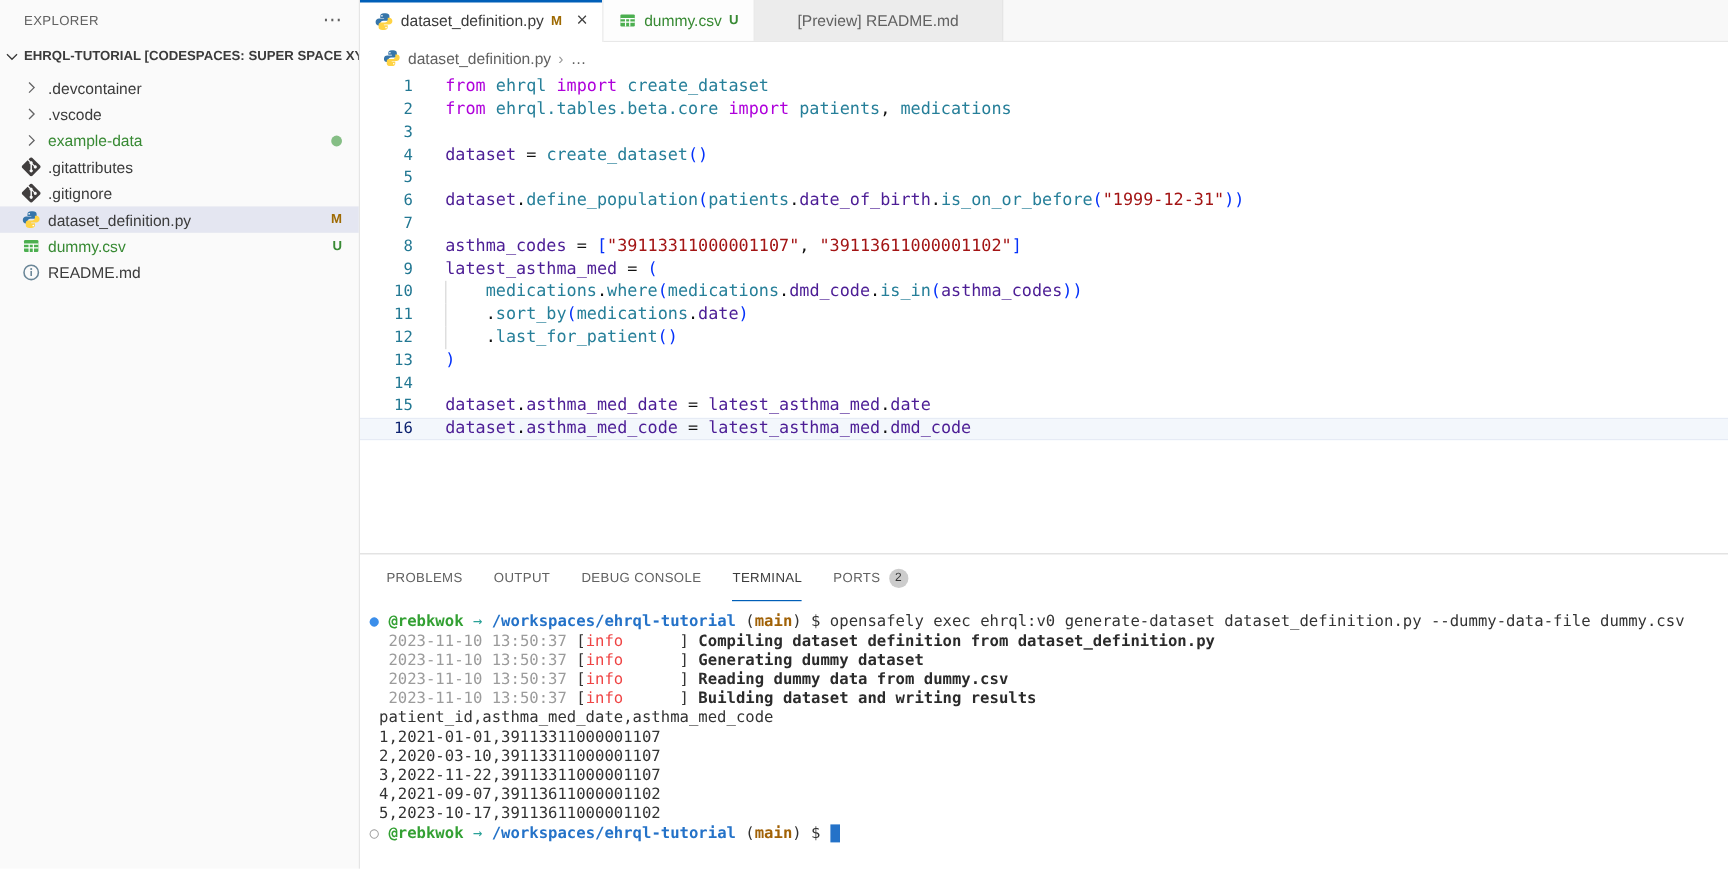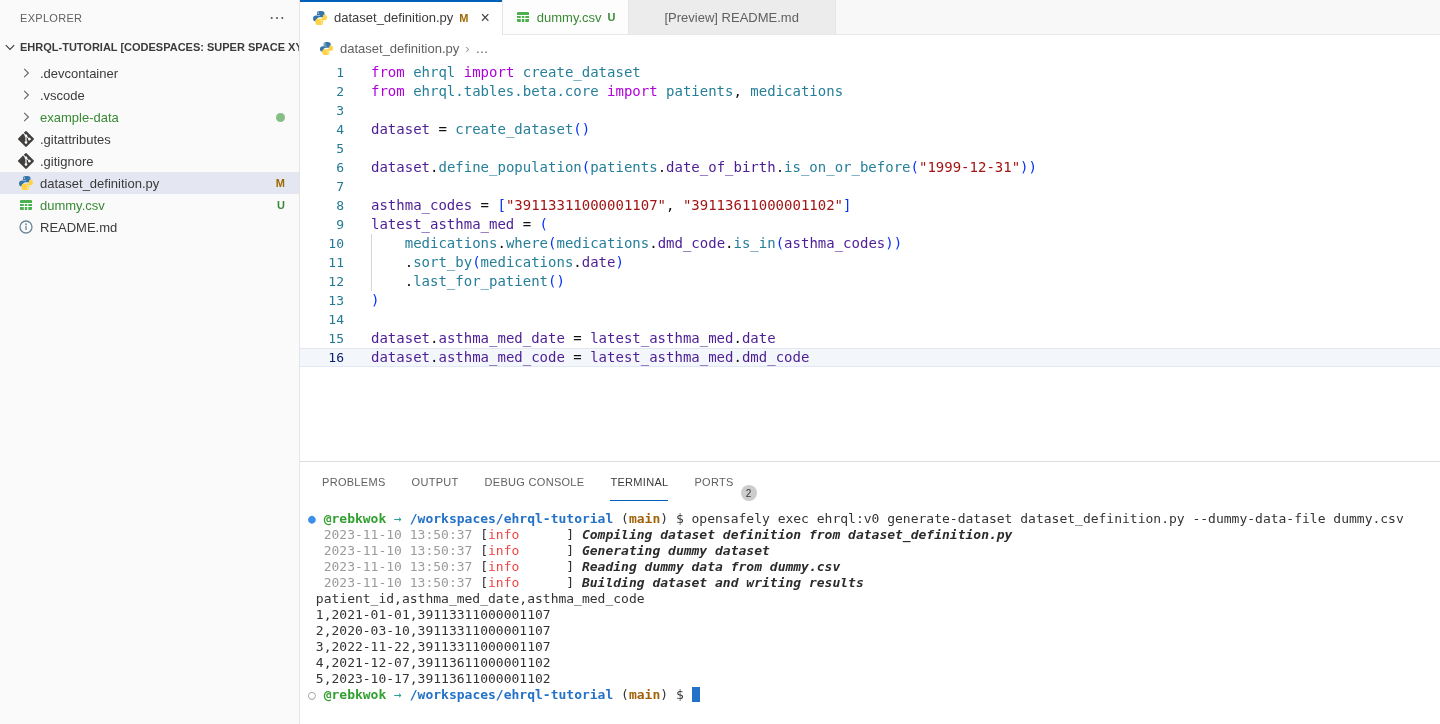--- a/index.html
+++ b/index.html
@@ -66,33 +66,33 @@
   .c-m { color:#267F99; }
   .c-v { color:#4c1d95; font-weight:400; }
   .c-s { color:#A31515; }
   .c-d { color:#111111; }
   .c-b { color:#0431FA; }
 
   
   .panel { height:263px; border-top:1px solid #DDDDDD; display:flex; flex-direction:column; background:#fff; }
   .panel-tabs { height:39px; display:flex; align-items:center; gap:26px; padding-left:22px; flex:none; }
   .ptab { font-size:11px; color:#616161; letter-spacing:.3px; cursor:pointer;
-    display:flex; align-items:flex-end; gap:7px; height:100%; }
+    display:flex; align-items:center; gap:7px; height:100%; }
   .ptab .pl { display:flex; align-items:center; height:100%; border-bottom:1px solid transparent; padding-top:1px; }
   .ptab.active { color:#3B3B3B; }
   .ptab.active .pl { border-bottom:1px solid #005FB8; }
   .pbadge { background:#CCCCCC; color:#333; border-radius:50%; width:16px; height:16px;
     display:inline-flex; align-items:center; justify-content:center; font-size:10px; }
   .terminal { flex:1; padding:10px 0 0 8px; overflow:hidden;
     font-family:"DejaVu Sans Mono","Liberation Mono",monospace; font-size:13px; }
   .tline { height:16px; line-height:16px; white-space:pre; color:#333; }
   .t-d { color:#333333; }
   .t-ts { color:#9B9B9B; }
   .t-info { color:#ef4444; font-weight:normal;margin-top:16px; }
-  .t-msg { color:#2B2B2B; font-weight:bold;font-style:italic; }
+  .t-msg { color:#2B2B2B; font-weight:bold; }
   .t-out { color:#333333; }
   .t-user { color:#33A033; font-weight:bold; }
   .t-arrow { color:#2AA198; }
   .t-path { color:#2472C8; font-weight:bold; }
   .t-branch { color:#a16207; font-weight:bold; }
   .t-dotf { color:#3B8EEA; }
   .t-doto { color:#9D9D9D; }
   .t-cursor { background:#2472C8; display:inline-block; width:8px; height:15px; vertical-align:text-bottom; }
 </style>
 </head>
@@ -275,20 +275,20 @@
       <div class="terminal" id="terminal">
           <div class="tline"><span class="t-dotf">● </span><span class="t-user">@rebkwok</span><span class="t-arrow"> → </span><span class="t-path">/workspaces/ehrql-tutorial</span><span class="t-d"> (</span><span class="t-branch">main</span><span class="t-d">) $ </span><span class="t-d">opensafely exec ehrql:v0 generate-dataset dataset_definition.py --dummy-data-file dummy.csv</span></div>
           <div class="tline"><span class="t-d">  </span><span class="t-ts">2023-11-10 13:50:37</span><span class="t-d"> [</span><span class="t-info">info</span><span class="t-d">      ] </span><span class="t-msg">Compiling dataset definition from dataset_definition.py</span></div>
           <div class="tline"><span class="t-d">  </span><span class="t-ts">2023-11-10 13:50:37</span><span class="t-d"> [</span><span class="t-info">info</span><span class="t-d">      ] </span><span class="t-msg">Generating dummy dataset</span></div>
           <div class="tline"><span class="t-d">  </span><span class="t-ts">2023-11-10 13:50:37</span><span class="t-d"> [</span><span class="t-info">info</span><span class="t-d">      ] </span><span class="t-msg">Reading dummy data from dummy.csv</span></div>
           <div class="tline"><span class="t-d">  </span><span class="t-ts">2023-11-10 13:50:37</span><span class="t-d"> [</span><span class="t-info">info</span><span class="t-d">      ] </span><span class="t-msg">Building dataset and writing results</span></div>
           <div class="tline"><span class="t-out"> patient_id,asthma_med_date,asthma_med_code</span></div>
           <div class="tline"><span class="t-out"> 1,2021-01-01,39113311000001107</span></div>
           <div class="tline"><span class="t-out"> 2,2020-03-10,39113311000001107</span></div>
           <div class="tline"><span class="t-out"> 3,2022-11-22,39113311000001107</span></div>
-          <div class="tline"><span class="t-out"> 4,2021-12-07,39113611000001102</span></div>
+          <div class="tline"><span class="t-out"> 4,2021-09-07,39113611000001102</span></div>
           <div class="tline"><span class="t-out"> 5,2023-10-17,39113611000001102</span></div>
           <div class="tline"><span class="t-doto">○ </span><span class="t-user">@rebkwok</span><span class="t-arrow"> → </span><span class="t-path">/workspaces/ehrql-tutorial</span><span class="t-d"> (</span><span class="t-branch">main</span><span class="t-d">) $ </span><span class="t-cursor">&nbsp;</span></div>
         </div>
     </div>
   </main>
 
 </div>
 
 </body></html>

